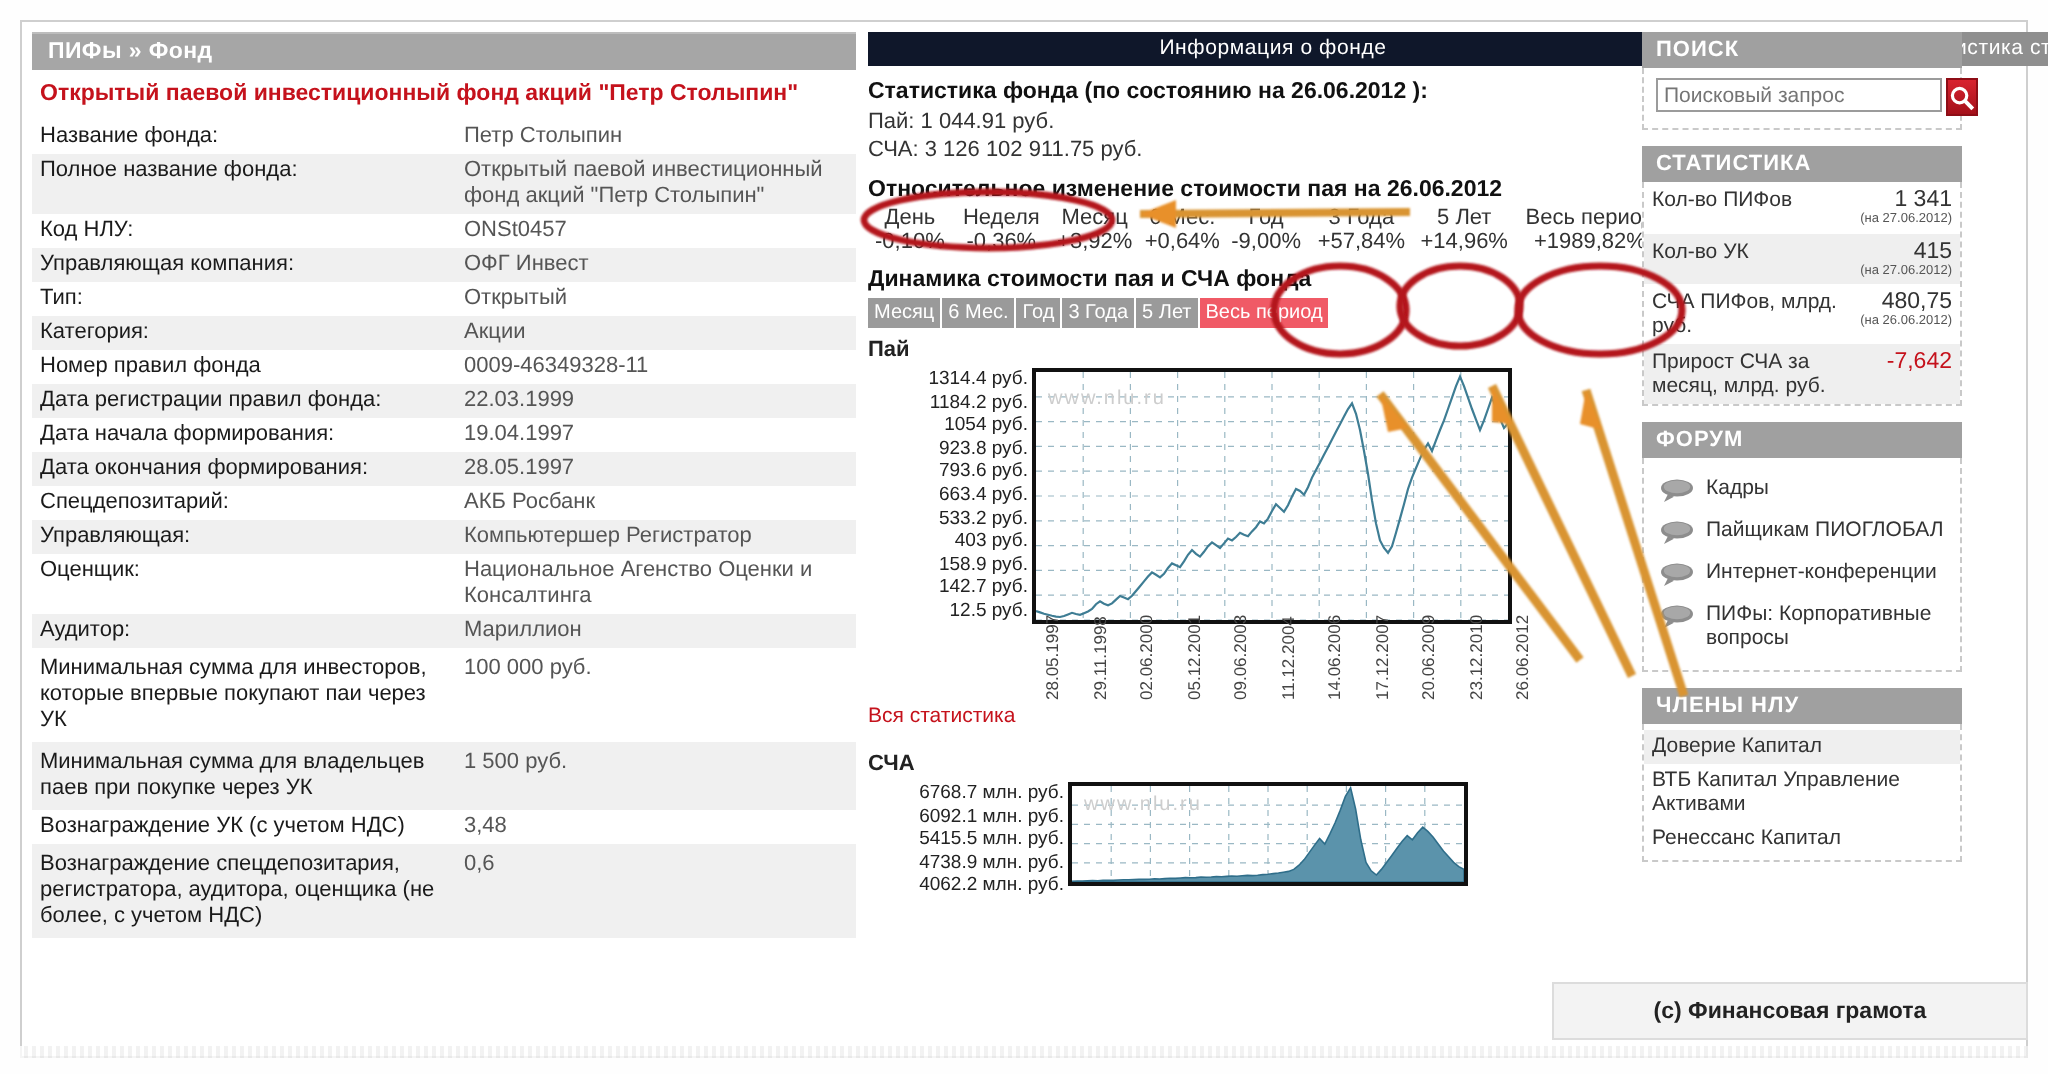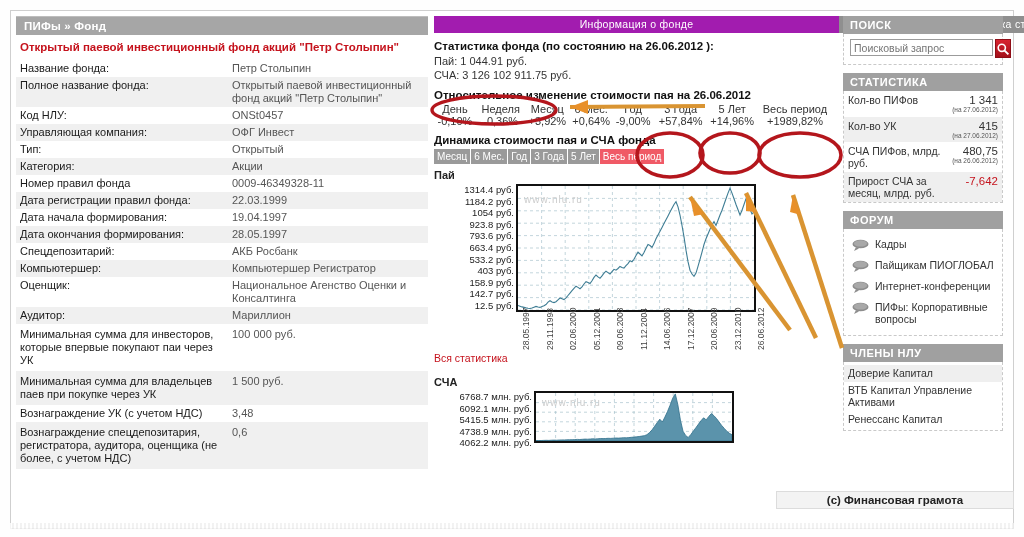--- a/index.html
+++ b/index.html
@@ -16,39 +16,39 @@
     position:absolute; left:0; top:0; width:1024px; height:537px;
     background:#fefefe;
   }
   .outer-border {
     position:absolute; left:10px; top:10px; width:1004px; height:519px;
     border:1px solid #cfcfcf; background:#fff;
   }
   
   #leftcol  { position:absolute; left:16px;  top:16px;  width:412px; }
   #midcol   { position:absolute; left:434px; top:16px;  width:400px; }
-  #rightcol { position:absolute; left:843px; top:16px;  width:160px; }
+  #rightcol { position:absolute; left:821px; top:16px;  width:160px; }
 
   
   .breadcrumb {
     background:#a6a6a6; color:#fff; font-weight:bold; font-size:11.5px;
     padding:3px 8px; letter-spacing:.2px;
     border-top:1px solid #bdbdbd;
   }
   .page-title {
     color:#c5121c; font-weight:bold; font-size:11.5px;
     padding:6px 2px 6px 4px;
   }
   
   .tabrow { display:flex; width:818px; height:17px; }
   .tab {
     flex:1; text-align:center; color:#fff; font-size:10.5px;
     line-height:17px; letter-spacing:.3px;
   }
-  .tab.active { background:#a21caf; }
+  .tab.active { background:#0f172a; }
   .tab.inactive { background:#8f8f8f; }
 
   
   table.info { width:412px; border-collapse:collapse; margin-top:1px; }
   table.info td {
     font-size:11px; vertical-align:top;
     padding:2px 4px 2px 4px; line-height:13px;
   }
   table.info td.k { width:208px; font-weight:normal; color:#1a1a1a;margin-left:29px; }
   table.info td.v { color:#555; padding-left:8px; }
@@ -116,21 +116,21 @@
   .svnum.neg { color:#c5121c; }
   .svdate { font-size:6.5px; color:#555; line-height:7.5px; display:block; }
   .frm-item { display:flex; align-items:flex-start; padding:4px 2px; }
   .bubble { width:17px; height:12px; margin-right:6px; flex:0 0 17px; margin-top:1px; }
   .frm-label { font-size:10.5px; color:#333; line-height:12px; }
   .mem-item { font-size:10.5px; color:#333; padding:2px 4px; line-height:12.5px; }
   .mem-item.alt { background:#efefef; }
 
   
   .copyright {
-    position:absolute; left:776px; top:491px; width:238px; height:18px;
+    position:absolute; left:776px; top:491px; width:238px; height:29px;
     background:#f3f3f3; border:1px solid #dcdcdc;
     display:flex; align-items:center; justify-content:center;
     font-weight:bold; font-size:11.5px; color:#222;
   }
   
   #overlay { position:absolute; left:0; top:0; width:1024px; height:537px; pointer-events:none; }
   
   .torn { position:absolute; left:10px; bottom:8px; width:1004px; height:6px;
           background:repeating-linear-gradient(90deg,#fff 0 2px,#efefef 2px 4px); opacity:.8; }
 </style>
@@ -183,21 +183,21 @@
           </tr>
           <tr class="alt">
             <td class="k">Дата окончания формирования:</td>
             <td class="v">28.05.1997</td>
           </tr>
           <tr>
             <td class="k">Спецдепозитарий:</td>
             <td class="v">АКБ Росбанк</td>
           </tr>
           <tr class="alt">
-            <td class="k">Компьютершер:</td>
+            <td class="k">Управляющая:</td>
             <td class="v">Компьютершер Регистратор</td>
           </tr>
           <tr>
             <td class="k">Оценщик:</td>
             <td class="v">Национальное Агенство Оценки и Консалтинга</td>
           </tr>
           <tr class="alt">
             <td class="k">Аудитор:</td>
             <td class="v">Мариллион</td>
           </tr>

